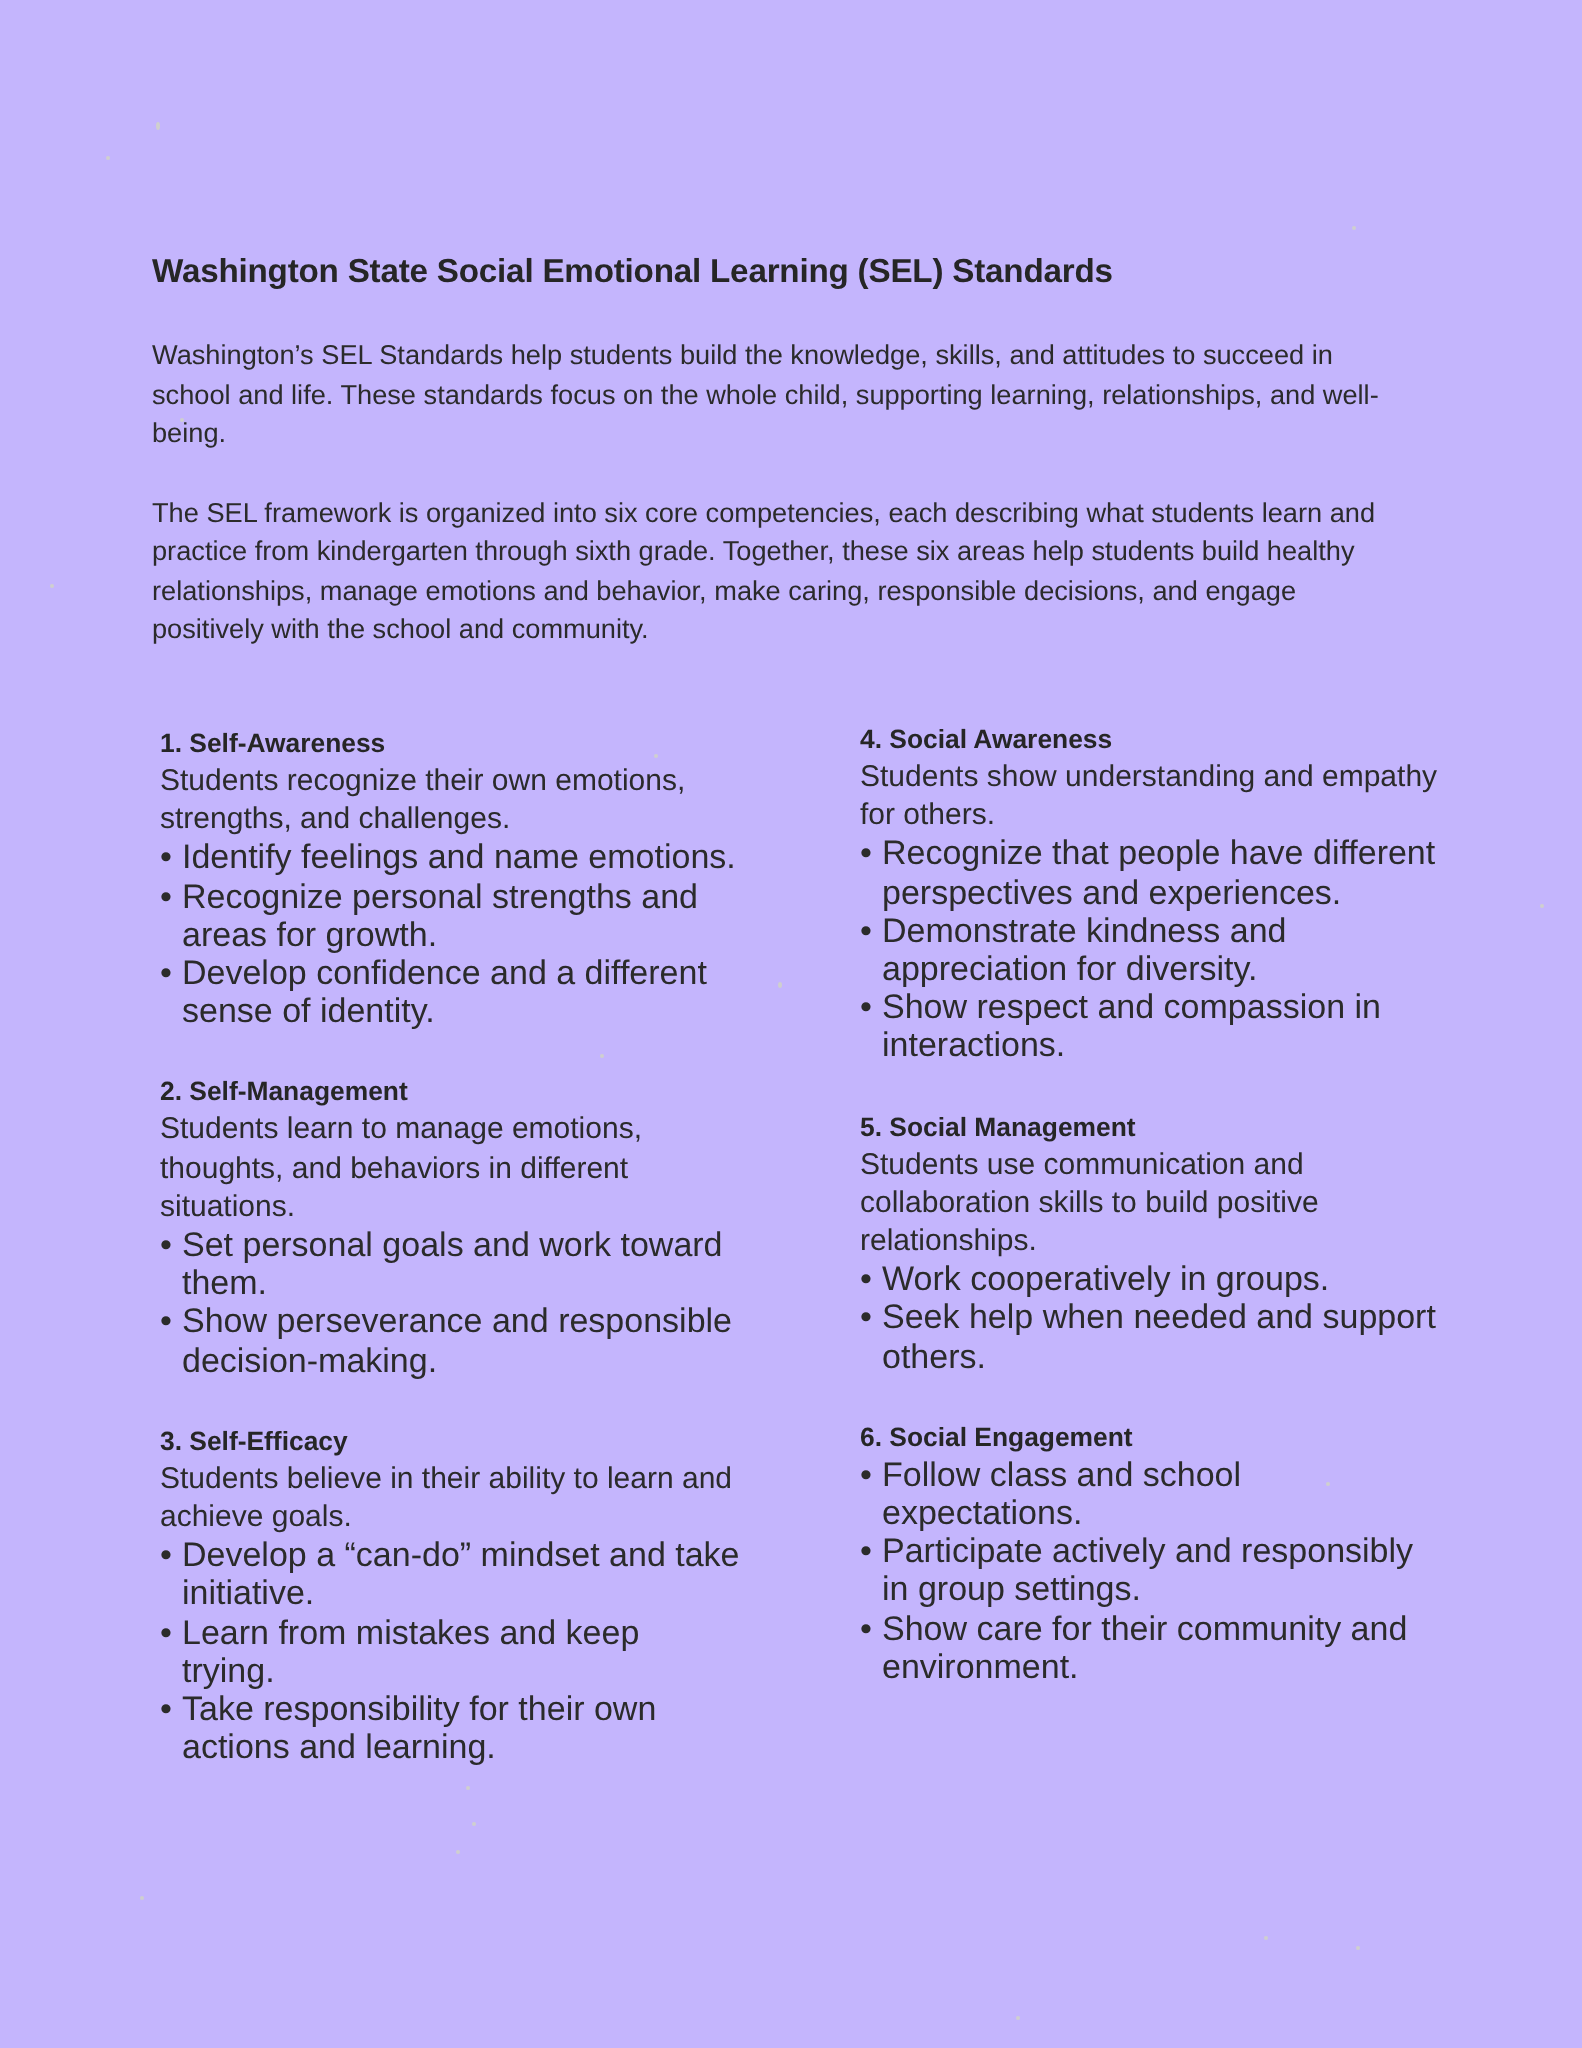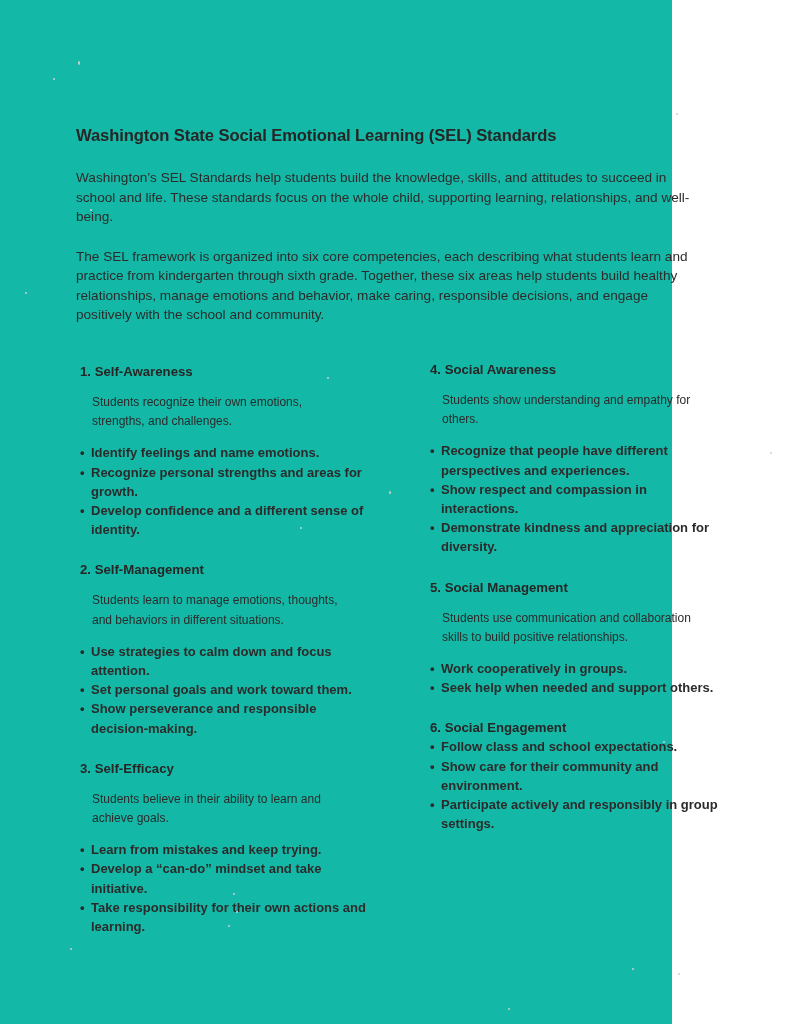--- a/index.html
+++ b/index.html
@@ -21,23 +21,23 @@
     position: absolute;
     background: #cfcfcf;
     border-radius: 50%;
     pointer-events: none;
   }
 
   .page {
     position: absolute;
     left: 0;
     top: 0;
-    width: 672px;
+    width: 791px;
     height: 1024px;
-    background: #14b8a6;
+    background: #c4b5fd;
   }
 
   .content {
     position: absolute;
     left: 76px;
     top: 126px;
     width: 640px;
   }
 
   .doc-title {
@@ -77,38 +77,37 @@
 
   .section-heading {
     font-size: 13.2px;
     font-weight: bold;
     color: #262626;
     line-height: 19px;
     margin: 0;
   }
 
   .section-desc {
-    font-size: 12px;
+    font-size: 15px;
     line-height: 19.2px;
-    margin: 12px;
+    margin: 0;
     color: #2b2b2b;
   }
 
   .bullets {
     list-style: none;
     margin: 0;
     padding: 0;
   }
   .bullets li {
-    font-size: 13px;
+    font-size: 17px;
     line-height: 19.2px;
     color: #2b2b2b;
     position: relative;
     padding-left: 11px;
-    font-weight: bold;
   }
   .bullets li::before {
     content: "\2022";
     position: absolute;
     left: 0;
     top: 0;
   }
   
   .bullets li.hang-indent {
     padding-left: 11px;
@@ -141,65 +140,64 @@
             <li>Identify feelings and name emotions.</li>
             <li>Recognize personal strengths and areas for growth.</li>
             <li>Develop confidence and a different sense of identity.</li>
           </ul>
         </div>
 
         <div class="section">
           <p class="section-heading">2. Self-Management</p>
           <p class="section-desc">Students learn to manage emotions, thoughts, and behaviors in different situations.</p>
           <ul class="bullets">
-            <li>Use strategies to calm down and focus attention.</li>
             <li>Set personal goals and work toward them.</li>
             <li>Show perseverance and responsible decision-making.</li>
           </ul>
         </div>
 
         <div class="section">
           <p class="section-heading">3. Self-Efficacy</p>
           <p class="section-desc">Students believe in their ability to learn and achieve goals.</p>
           <ul class="bullets">
+            <li>Develop a “can-do” mindset and take initiative.</li>
             <li>Learn from mistakes and keep trying.</li>
-            <li>Develop a “can-do” mindset and take initiative.</li>
             <li>Take responsibility for their own actions and learning.</li>
           </ul>
         </div>
 
       </div>
 
       <div class="col col-right">
 
         <div class="section">
           <p class="section-heading">4. Social Awareness</p>
           <p class="section-desc">Students show understanding and empathy for others.</p>
           <ul class="bullets">
             <li class="hang-indent">Recognize that people have different perspectives and experiences.</li>
+            <li>Demonstrate kindness and appreciation for diversity.</li>
             <li>Show respect and compassion in interactions.</li>
-            <li>Demonstrate kindness and appreciation for diversity.</li>
           </ul>
         </div>
 
         <div class="section">
           <p class="section-heading">5. Social Management</p>
           <p class="section-desc">Students use communication and collaboration skills to build positive relationships.</p>
           <ul class="bullets">
             <li>Work cooperatively in groups.</li>
             <li>Seek help when needed and support others.</li>
           </ul>
         </div>
 
         <div class="section">
           <p class="section-heading">6. Social Engagement</p>
           <ul class="bullets">
             <li>Follow class and school expectations.</li>
+            <li>Participate actively and responsibly in group settings.</li>
             <li>Show care for their community and environment.</li>
-            <li>Participate actively and responsibly in group settings.</li>
           </ul>
         </div>
 
       </div>
 
     </div>
   </div>
 
   <div class="speck" style="left:78px;  top:61px;  width:2px; height:4px;"></div>
   <div class="speck" style="left:53px;  top:78px;  width:2px; height:2px;"></div>

